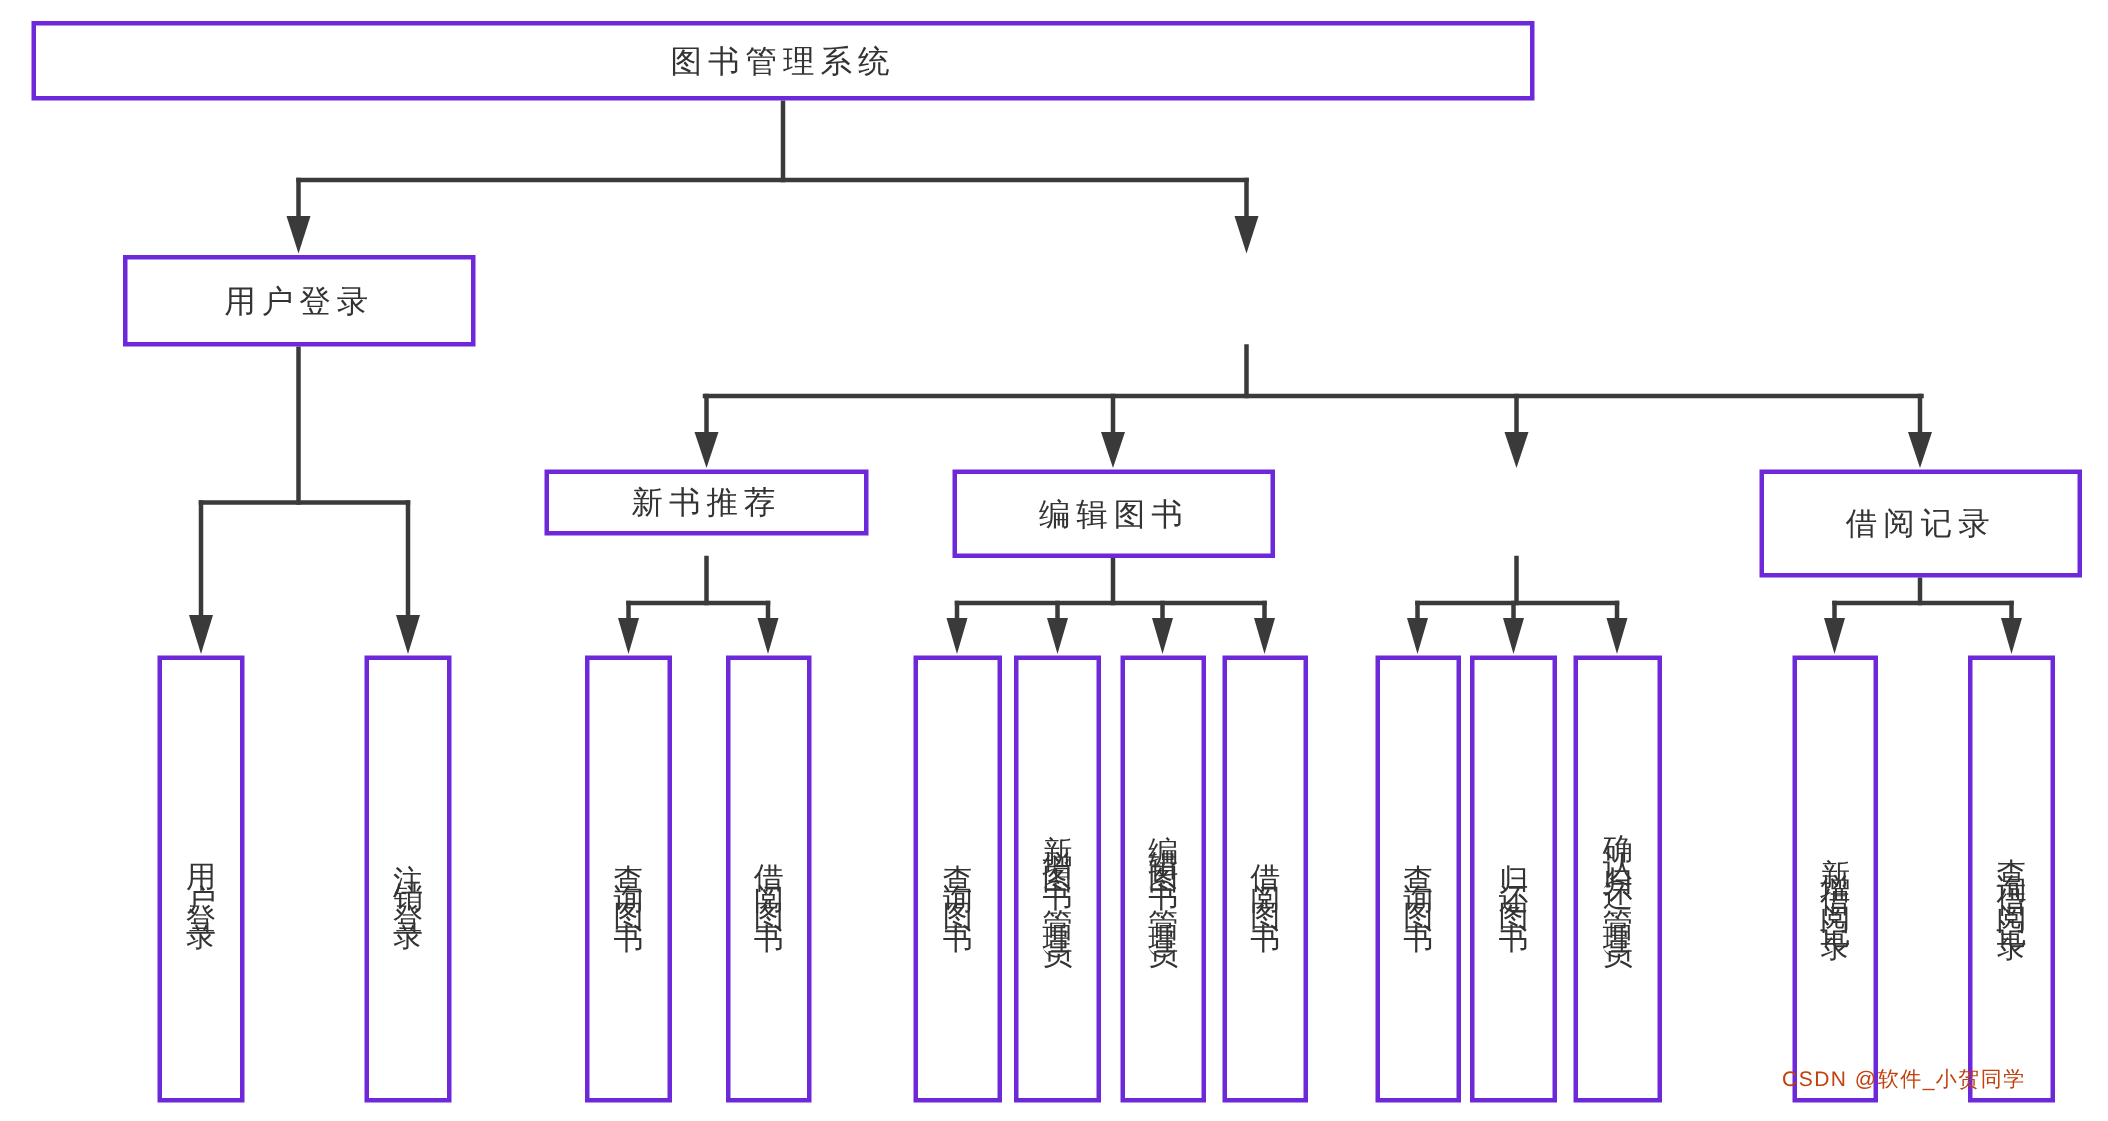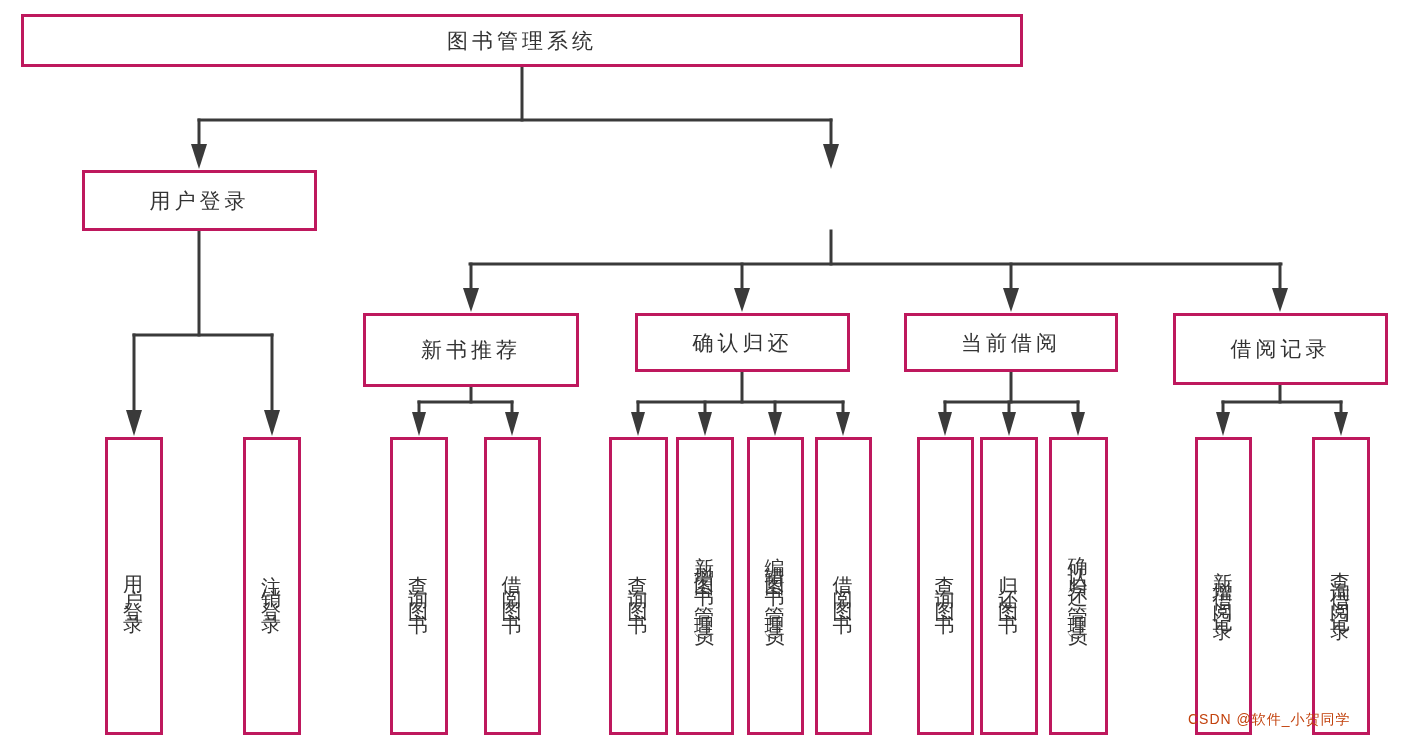--- a/index.html
+++ b/index.html
@@ -26,21 +26,21 @@
     fill: none;
     stroke-linecap: square;
   }
   .wires polygon {
     fill: #3a3a3a;
     stroke: none;
   }
   .node {
     position: absolute;
     background: #ffffff;
-    border: 3px solid #be185d;
+    border: 3px solid #6d28d9;
     display: flex;
     align-items: center;
     justify-content: center;
     font-size: 21px;
     letter-spacing: 4px;
     color: #333333;
     white-space: nowrap;
   }
   .node.leaf { font-size: 20px; }
   .node.leaf .vtext {
@@ -132,28 +132,25 @@
   </svg>
 
   <div class="node" style="left:21px; top:14px; width:1002px; height:53px;">
     <span>图书管理系统</span>
   </div>
 
   <div class="node" style="left:82px; top:170px; width:235px; height:61px;">
     <span>用户登录</span>
   </div>
 
-  <div class="node" style="left:363px; top:313px; width:216px; height:74px;">
+  <div class="node" style="left:363px; top:313px; width:216px; height:44px;">
     <span>新书推荐</span>
   </div>
   <div class="node" style="left:635px; top:313px; width:215px; height:59px;">
-    <span>确认归还</span>
-  </div>
-  <div class="node" style="left:904px; top:313px; width:214px; height:59px;">
-    <span>当前借阅</span>
+    <span>编辑图书</span>
   </div>
   <div class="node" style="left:1173px; top:313px; width:215px; height:72px;">
     <span>借阅记录</span>
   </div>
 
   <div class="node leaf" style="left:105px; top:437px; width:58px; height:298px;">
     <span class="vtext">用户登录</span>
   </div>
   <div class="node leaf" style="left:243px; top:437px; width:58px; height:298px;">
     <span class="vtext">注销登录</span>

